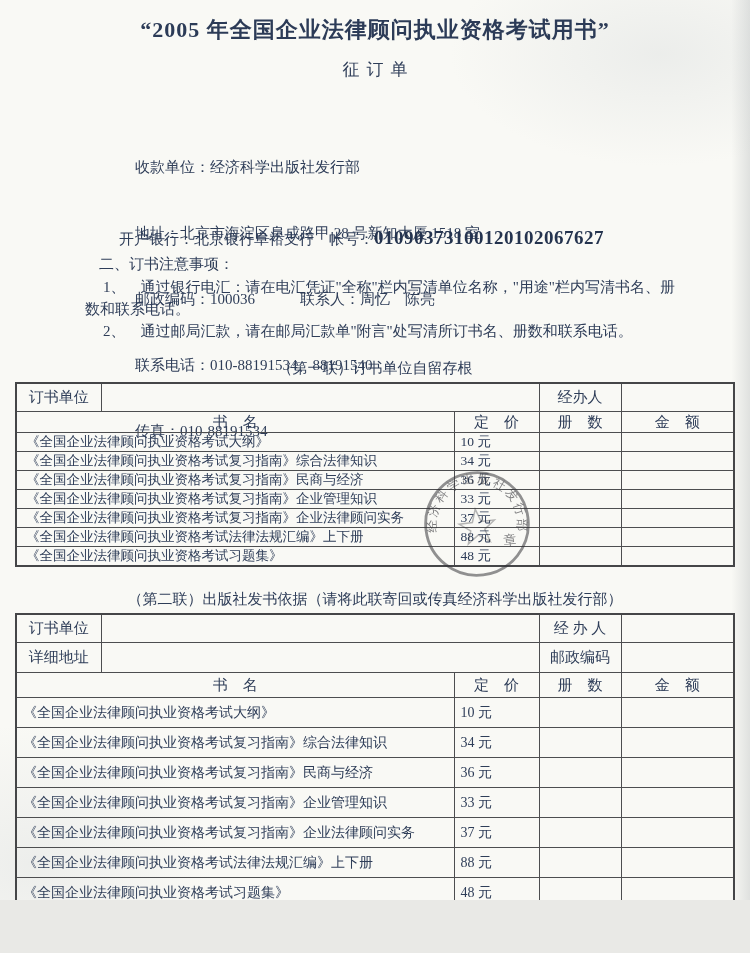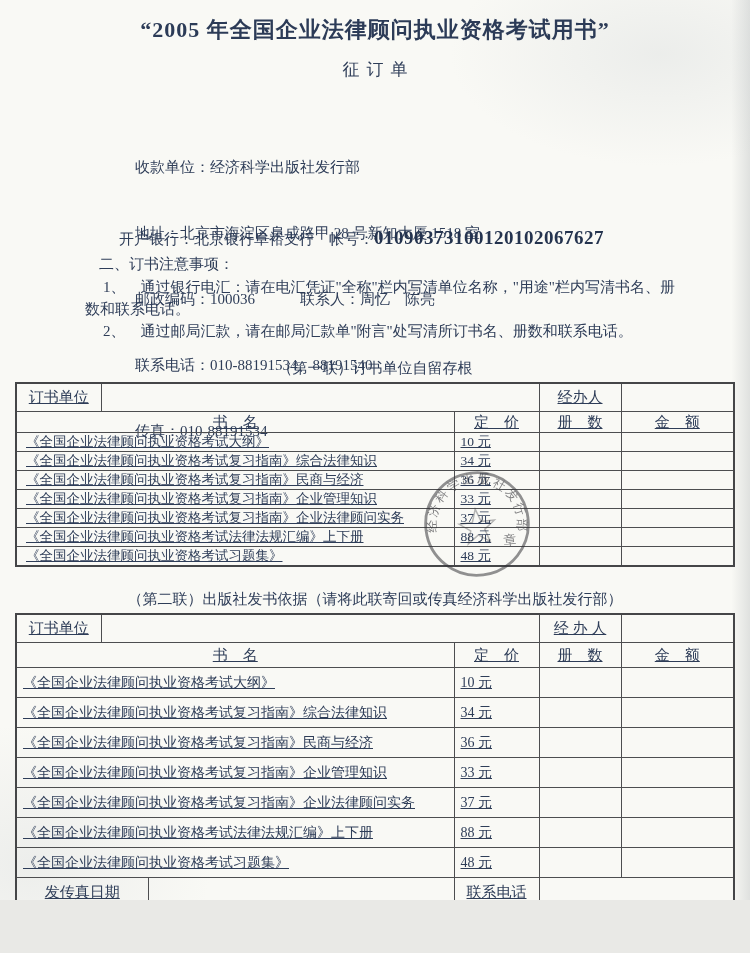--- a/index.html
+++ b/index.html
@@ -43,21 +43,21 @@
     font-size:15px;line-height:22px;
   }
   .notes p{margin:0;text-indent:18px;}
   .caption{
     position:absolute;left:0;width:100%;text-align:center;font-size:15px;
   }
   #caption1{top:359px;}
   #caption2{top:590px;}
   table{
     position:absolute;left:15px;width:718px;
-    border-collapse:collapse;table-layout:fixed;text-decoration:underline;
+    border-collapse:collapse;table-layout:fixed;
   }
   #table1{top:382px;}
   #table2{top:613px;}
   td{
     border:1px solid #4d4e50;
     font-size:14px;padding:0 6px;overflow:hidden;white-space:nowrap;
     vertical-align:middle;
   }
   #table1{border:2px solid #454648;}
   #table2{border:2px solid #454648;}
@@ -184,20 +184,26 @@
         <col style="width:82px">
         <col style="width:113px">
       </colgroup>
     <tbody>
         <tr class="r28">
       <td class="lbl">订书单位</td>
       <td colspan="3"></td>
       <td class="lbl">经 办 人</td>
       <td></td>
     </tr>
+    <tr class="r30">
+      <td class="lbl">详细地址</td>
+      <td colspan="3"></td>
+      <td class="lbl">邮政编码</td>
+      <td></td>
+    </tr>
     <tr class="r26">
       <td colspan="3" class="lbl">书　名</td>
       <td class="lbl">定　价</td>
       <td class="lbl">册　数</td>
       <td class="lbl">金　额</td>
     </tr>
     <tr class="r31">
       <td colspan="3" class="ctr">《全国企业法律顾问执业资格考试大纲》</td>
       <td class="ctr">10 元</td>
       <td></td>

